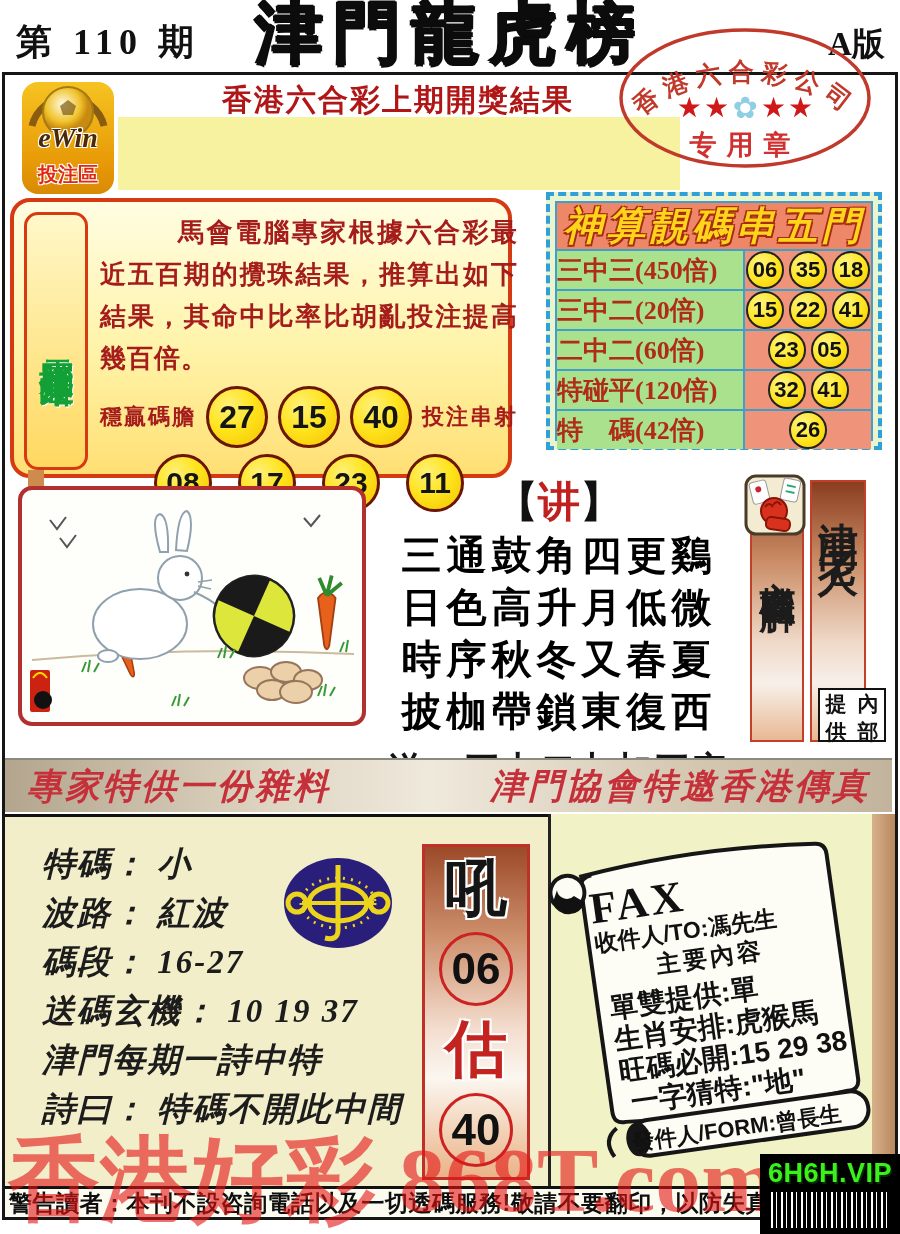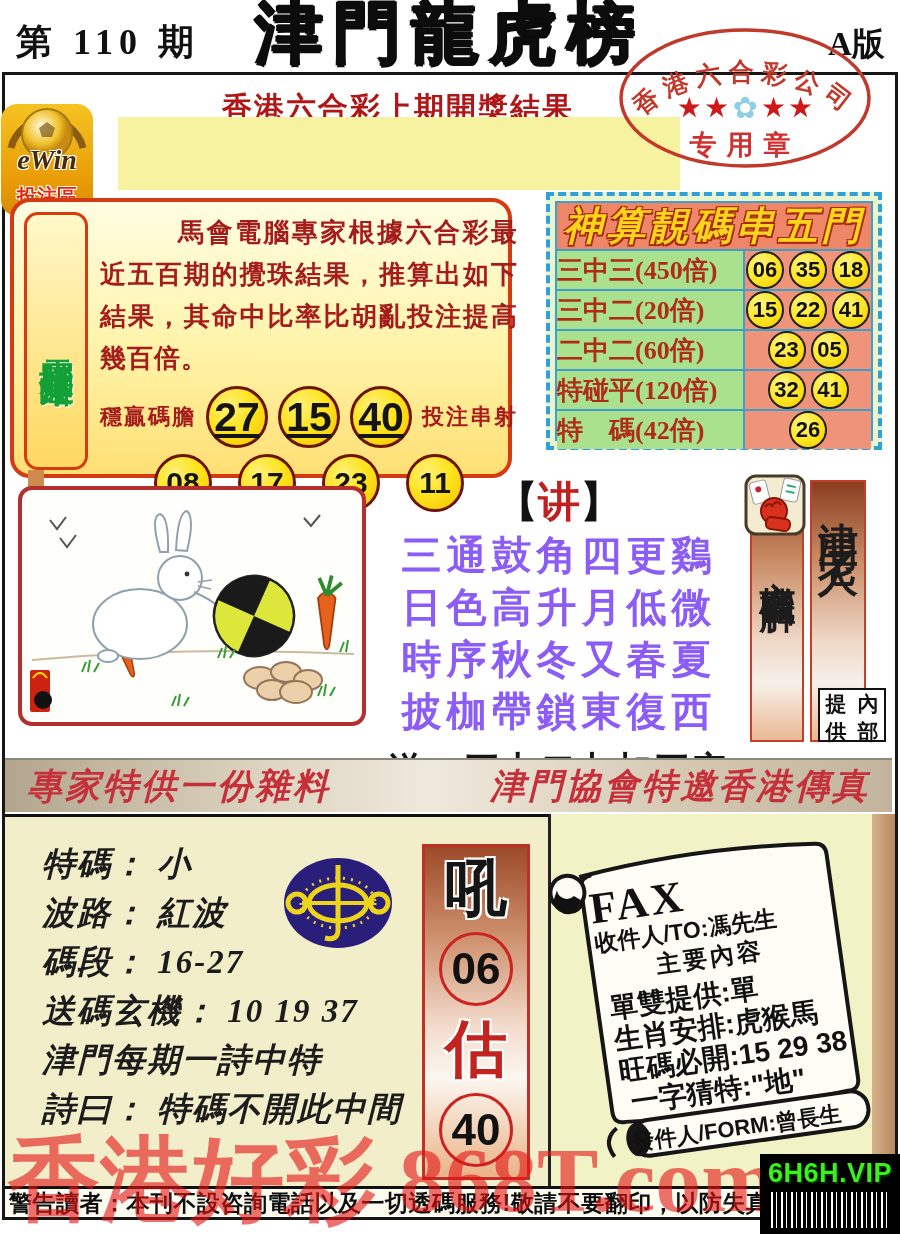--- a/index.html
+++ b/index.html
@@ -12,30 +12,30 @@
   .issue{left:16px;top:18px;font-size:36px;font-weight:900;letter-spacing:6px;color:#111;}
   .main-title{left:0;top:-12px;width:900px;text-align:center;font-size:68px;font-weight:900;
     letter-spacing:10px;color:#0c0c0c;
     text-shadow:1.5px 0 #0c0c0c,-1.5px 0 #0c0c0c,0 1.5px #0c0c0c,0 -1.5px #0c0c0c;}
   .edition{left:828px;top:22px;font-size:33px;font-weight:900;color:#111;}
 
   
   .outer{left:2px;top:72px;width:890px;height:1142px;border:3px solid #161616;background:#fff;}
 
   
-  .ewin{left:1px;top:82px;width:92px;height:112px;border-radius:16px;
-    background:linear-gradient(180deg,#f6c322 0%,#e89b07 70%,#d98a05 100%);overflow:hidden;margin-top:22px;}
+  .ewin{left:22px;top:82px;width:92px;height:112px;border-radius:16px;
+    background:linear-gradient(180deg,#f6c322 0%,#e89b07 70%,#d98a05 100%);overflow:hidden;}
   .ewin svg{position:absolute;left:0;top:0;}
   .ewin-text{position:absolute;left:0;top:40px;width:100%;text-align:center;font-size:28px;
     font-weight:900;font-style:italic;color:#4a2a08;
     text-shadow:1px 1px 0 #fff,-1px -1px 0 #fff,1px -1px 0 #fff,-1px 1px 0 #fff;}
   .ewin-sub{position:absolute;left:0;bottom:6px;width:100%;text-align:center;font-size:20px;
     font-weight:900;color:#e02810;
     text-shadow:1px 1px 0 #fff,-1px -1px 0 #fff,1px -1px 0 #fff,-1px 1px 0 #fff;}
-  .res-title{left:118px;top:88px;width:560px;text-align:center;font-size:30px;font-weight:900;
+  .res-title{left:118px;top:80px;width:560px;text-align:center;font-size:30px;font-weight:900;
     color:#b01616;letter-spacing:2px;}
   .res-blank{left:118px;top:117px;width:562px;height:73px;background:#f6f2a0;}
 
   
   .stamp{left:612px;top:20px;width:266px;height:152px;z-index:6;}
 
   
   .strategy{left:10px;top:198px;width:502px;height:280px;border:4px solid #d63a12;border-radius:20px;
     background:linear-gradient(180deg,#fffde2 0%,#fff3a8 55%,#ffdf74 100%);
     box-sizing:border-box;display:flex;padding:10px;}
@@ -43,21 +43,21 @@
     background:linear-gradient(180deg,#fff8c8,#ffd860);display:flex;align-items:center;justify-content:center;}
   .pill span{writing-mode:vertical-rl;font-size:34px;font-weight:900;color:#12a037;letter-spacing:3px;
     text-shadow:1px 1px 0 #fff;}
   .strat-content{flex:1;padding-left:12px;display:flex;flex-direction:column;}
   .strat-body{color:#a51c1c;font-weight:900;font-size:26px;line-height:1.62;letter-spacing:1px;
     text-indent:3em;text-align:justify;}
   .strat-row{display:flex;align-items:center;justify-content:center;gap:10px;margin-top:6px;}
   .strat-label{font-size:22px;font-weight:700;color:#a51c1c;letter-spacing:2px;white-space:nowrap;}
   .ball{border-radius:50%;background:radial-gradient(circle at 35% 30%,#fff07a,#ffe41e 45%,#f2c400);
     border:3px solid #6b1505;color:#151515;font-weight:900;display:flex;align-items:center;justify-content:center;}
-  .b58{width:56px;height:56px;font-size:41px;text-decoration:underline;}
+  .b58{width:56px;height:56px;font-size:32px;}
   .b54{width:52px;height:52px;font-size:30px;}
 
   
   .combo{left:546px;top:192px;width:336px;height:258px;border:4px dashed #2fa0d8;background:#eaf4cf;
     box-sizing:border-box;padding:5px;}
   .combo-inner{width:100%;height:100%;border:2px solid #3f9fc8;box-sizing:border-box;display:flex;flex-direction:column;}
   .combo-head{height:46px;background:#ee8668;display:flex;align-items:center;justify-content:center;
     font-size:39px;font-weight:900;font-style:italic;letter-spacing:4px;color:#ffd51c;
     text-shadow:1.5px 1.5px 0 #a82c10,-1.5px -1.5px 0 #a82c10,1.5px -1.5px 0 #a82c10,-1.5px 1.5px 0 #a82c10;}
   .combo-row{flex:1;display:flex;border-top:2px solid #3f9fc8;}
@@ -70,21 +70,21 @@
 
   
   .tab{left:28px;top:470px;width:16px;height:22px;background:#cf8a4e;}
   .cartoon{left:18px;top:486px;width:348px;height:240px;border:4px solid #b23030;border-radius:14px;
     background:#fefefa;box-sizing:border-box;overflow:hidden;}
 
   
   .poem{left:372px;top:474px;width:374px;text-align:center;}
   .poem-title{font-size:42px;font-weight:900;color:#111;}
   .poem-title .red{color:#c02020;}
-  .poem-line{font-size:40px;color:#8b5cf6;letter-spacing:5px;line-height:52px;font-weight:600;}
+  .poem-line{font-size:40px;color:#000000;letter-spacing:5px;line-height:52px;font-weight:600;}
   .poem-gift{font-size:36px;color:#141414;letter-spacing:2px;margin-top:8px;font-weight:600;white-space:nowrap;}
 
   
   .vbar{border:2px solid #c2402a;box-sizing:border-box;
     background:linear-gradient(180deg,#8a3d20 0%,#c98b64 30%,#efd9c8 62%,#f7f0e9 78%,#e9b894 100%);
     display:flex;justify-content:center;}
   .bar1{left:750px;top:480px;width:54px;height:262px;}
   .bar2{left:810px;top:480px;width:56px;height:262px;}
   .vbar span{writing-mode:vertical-rl;font-weight:900;color:#1c1c1c;}
   .bar1 span{margin-top:70px;font-size:36px;letter-spacing:6px;}

